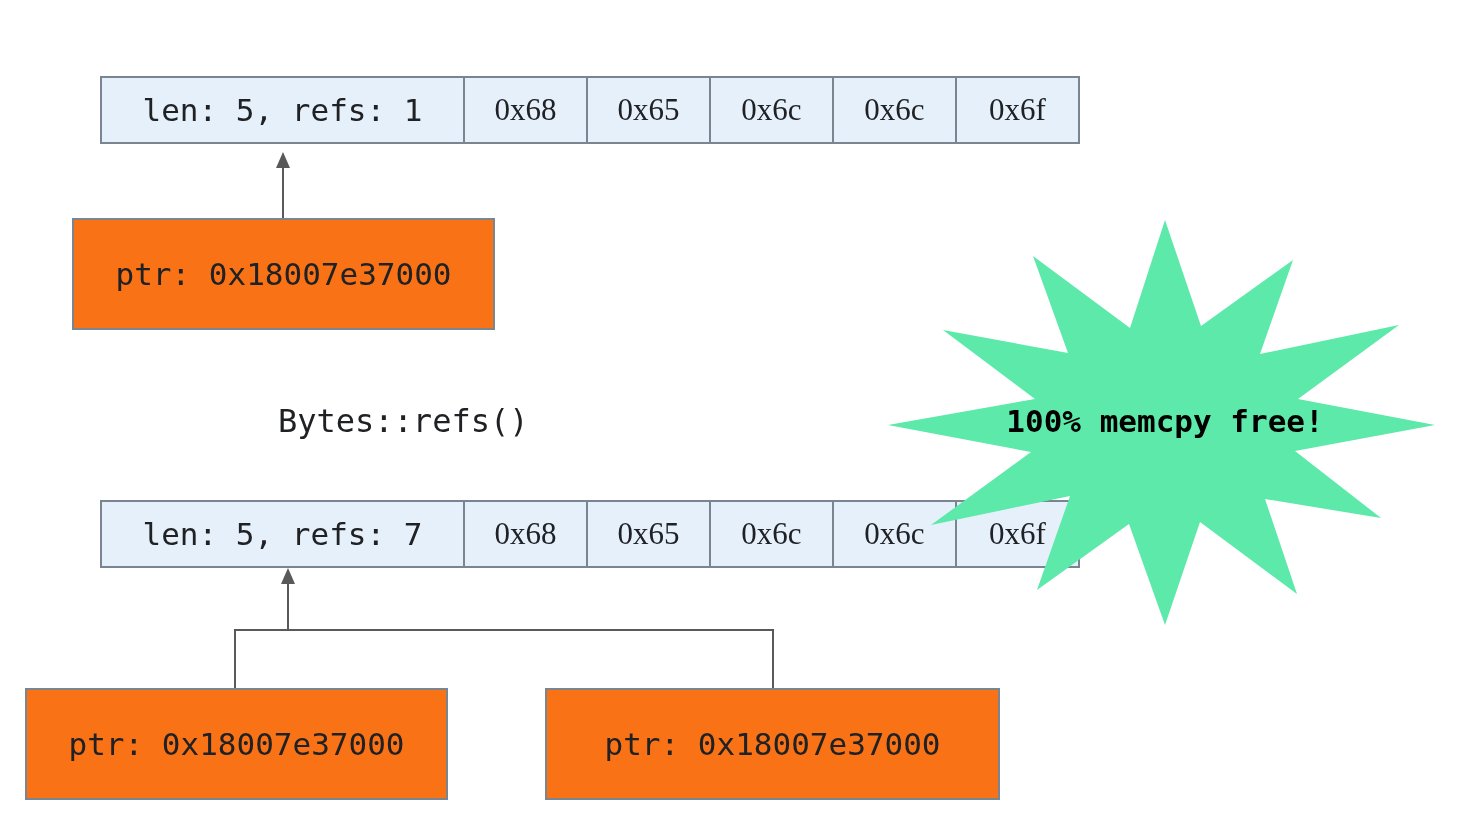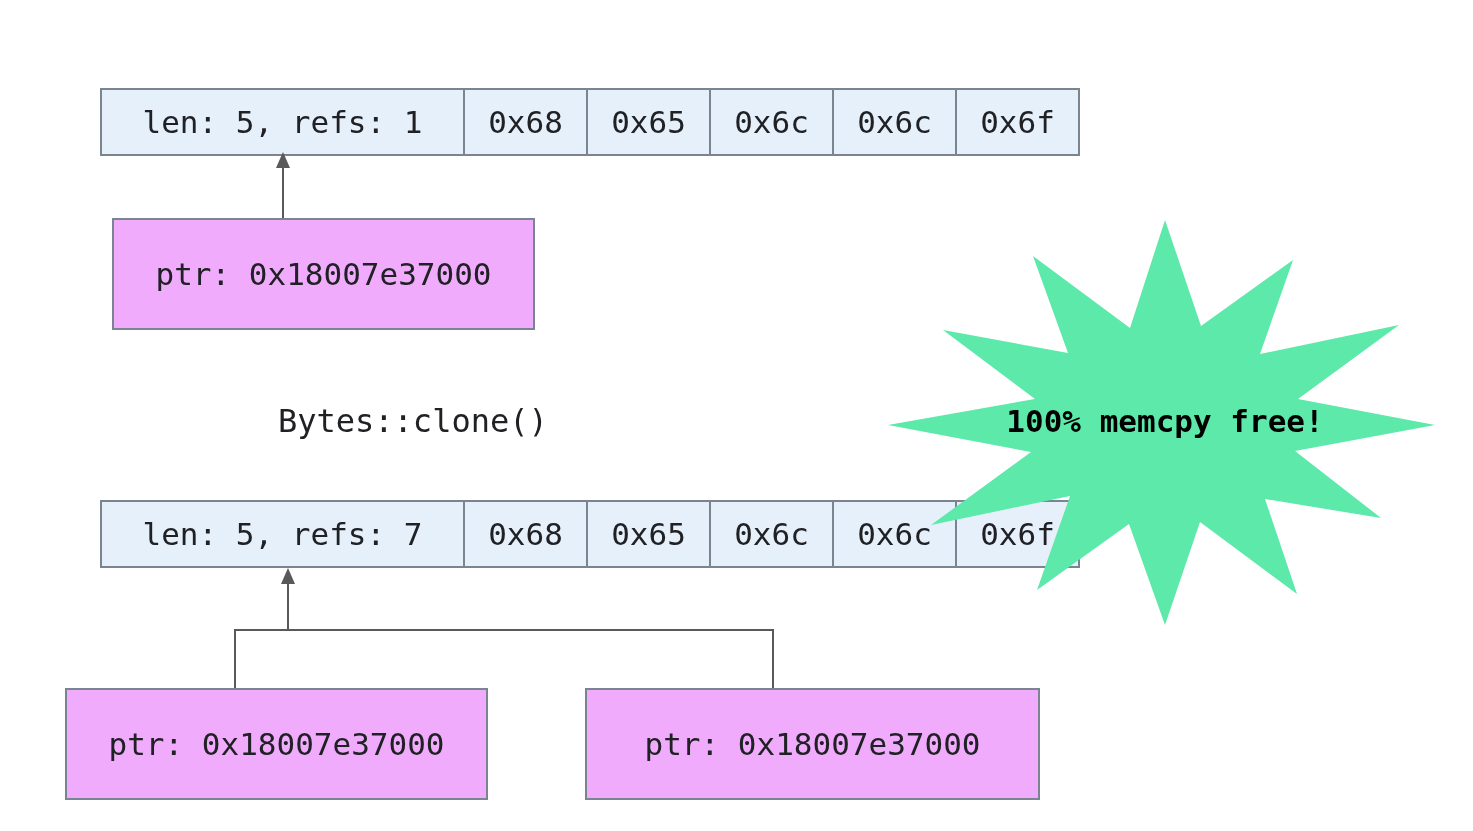--- a/index.html
+++ b/index.html
@@ -29,35 +29,34 @@
   .cell {
     height: 68px;
     background: #e6f0fb;
     border: 2px solid #7a8592;
     display: flex;
     align-items: center;
     justify-content: center;
     font-size: 31px;
     white-space: nowrap;
   }
-  .cell + .cell { border-left: none; }
+  .cell + .cell { border-left: none; font-family: Liberation Serif, serif; }
   .cell.header { width: 365px; }
   .cell.byte { width: 123px; }
 
   .ptr-box {
     position: absolute;
-    background: #f0abfc;
+    background: #f97316;
     border: 2px solid #7a8592;
     display: flex;
     align-items: center;
     justify-content: center;
     font-size: 31px;
     white-space: nowrap;
     z-index: 1;
-    margin-left: 40px;
   }
 
   .clone-label {
     position: absolute;
     font-size: 32px;
     white-space: nowrap;
     z-index: 1;
   }
 
   .burst {
@@ -83,32 +82,32 @@
       <line x1="283" y1="166" x2="283" y2="218"></line>
       <line x1="288" y1="582" x2="288" y2="630"></line>
       <polyline points="235,688 235,630 773,630 773,688"></polyline>
     </g>
     <g fill="#595959" stroke="none">
       <polygon points="283,152 276,168 290,168"></polygon>
       <polygon points="288,568 281,584 295,584"></polygon>
     </g>
   </svg>
 
-  <div class="mem-row" style="left:100px; top:88px;text-align:center;">
+  <div class="mem-row" style="left:100px; top:76px;text-align:center;">
     <div class="cell header">len: 5, refs: 1</div>
     <div class="cell byte">0x68</div>
     <div class="cell byte">0x65</div>
     <div class="cell byte">0x6c</div>
     <div class="cell byte">0x6c</div>
     <div class="cell byte">0x6f</div>
   </div>
 
   <div class="ptr-box" style="left:72px; top:218px; width:423px; height:112px;">ptr: 0x18007e37000</div>
 
-  <div class="clone-label" style="left:278px; top:402px;">Bytes::clone()</div>
+  <div class="clone-label" style="left:278px; top:402px;">Bytes::refs()</div>
 
   <div class="mem-row" style="left:100px; top:500px;">
     <div class="cell header">len: 5, refs: 7</div>
     <div class="cell byte">0x68</div>
     <div class="cell byte">0x65</div>
     <div class="cell byte">0x6c</div>
     <div class="cell byte">0x6c</div>
     <div class="cell byte">0x6f</div>
   </div>
 

